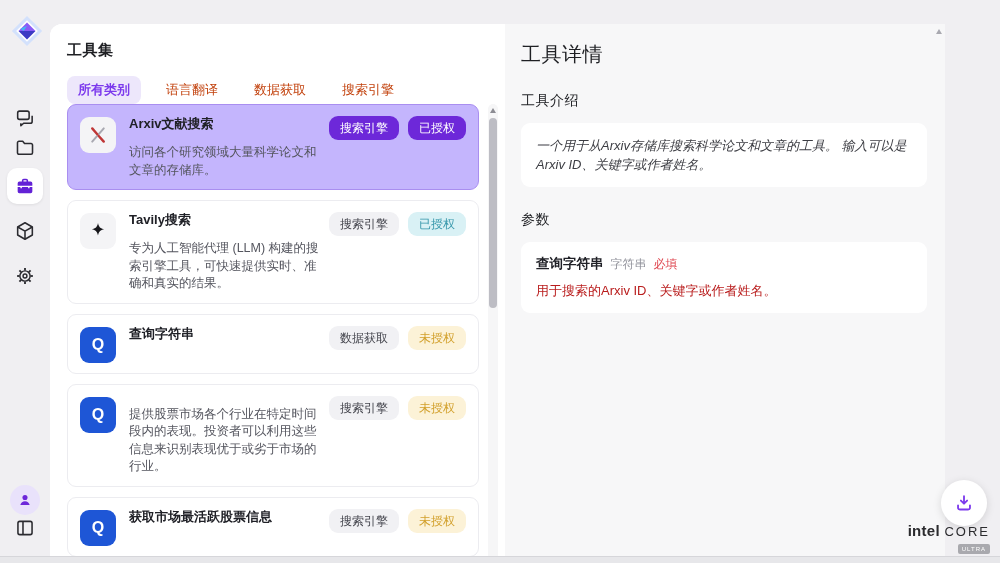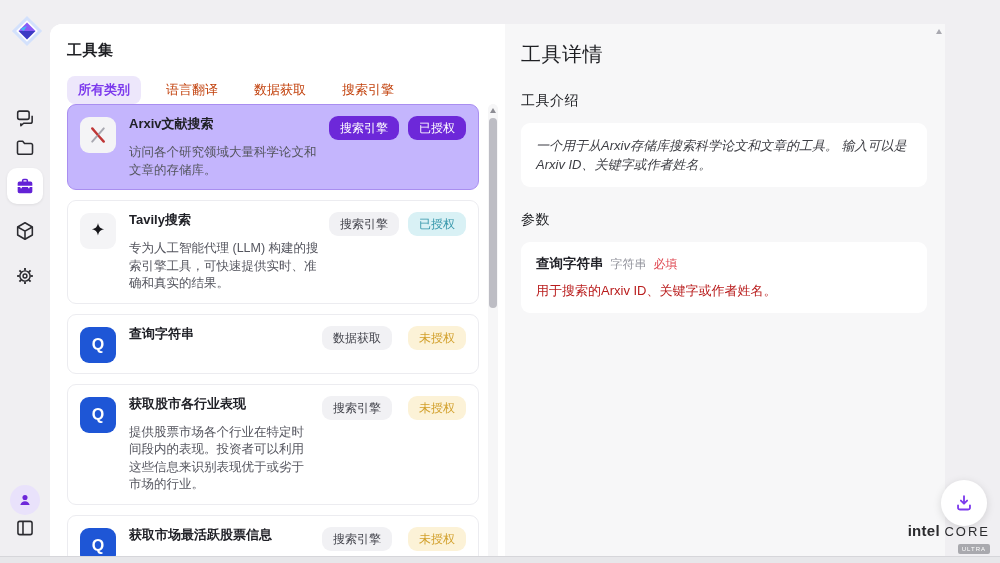--- a/index.html
+++ b/index.html
@@ -42,21 +42,21 @@
   .t-icon.ic-q { background:#1e56d6; }
   .qg { color:#ffffff; font-weight:bold; font-size:16px; font-family:"Liberation Sans",sans-serif; }
   .t-body { flex:1; min-width:0; }
   .t-name { font-size:13px; font-weight:bold; color:#202127; line-height:18px; }
   .t-desc { font-size:12.5px; color:#54555e; line-height:17.5px; margin-top:11px; }
   .t-badges { display:flex; gap:9px; margin-left:10px; flex-shrink:0; margin-top:1px; }
   .badge { font-size:12px; line-height:12px; padding:6px 11px; border-radius:9px; white-space:nowrap; }
   .b-solid  { background:#6d28d9; color:#ffffff; }
   .b-gray   { background:#f1f1f4; color:#46474f; }
   .b-cyan   { background:#d9f1f5; color:#3697ab; }
-  .b-yellow { background:#fcf2d7; color:#d2a02c;margin-left:7px; }
+  .b-yellow { background:#fcf2d7; color:#d2a02c; }
 
   
   .sbar { position:absolute; right:7px; top:80px; width:10px; height:462px; background:#f6f6f7; border-radius:5px; }
   .sbar .up, .sbar .down { position:absolute; left:2px; width:0; height:0; border-left:3.5px solid transparent; border-right:3.5px solid transparent; }
   .sbar .up   { top:4px; border-bottom:5px solid #8c8c93; }
   .sbar .down { bottom:4px; border-top:5px solid #8c8c93; }
   .sbar .thumb { position:absolute; left:1px; top:14px; width:8px; height:190px; background:#bdbdc4; border-radius:4px; cursor:pointer; }
 
   
   .detail { position:relative; flex:1; background:#f7f7f8; padding:17px 18px 0 16px; }
@@ -219,21 +219,20 @@
       <span class="badge b-gray">数据获取</span>
       <span class="badge b-yellow">未授权</span>
     </div>
   </div>
 
   <div class="card">
     <div class="t-icon ic-q">
             <span class="qg">Q</span>
           </div>
     <div class="t-body">
-      <div class="t-name">获取股市各行业表现</div>
       <div class="t-desc">提供股票市场各个行业在特定时间段内的表现。投资者可以利用这些信息来识别表现优于或劣于市场的行业。</div>
     </div>
     <div class="t-badges">
       <span class="badge b-gray">搜索引擎</span>
       <span class="badge b-yellow">未授权</span>
     </div>
   </div>
 
   <div class="card">
     <div class="t-icon ic-q">

